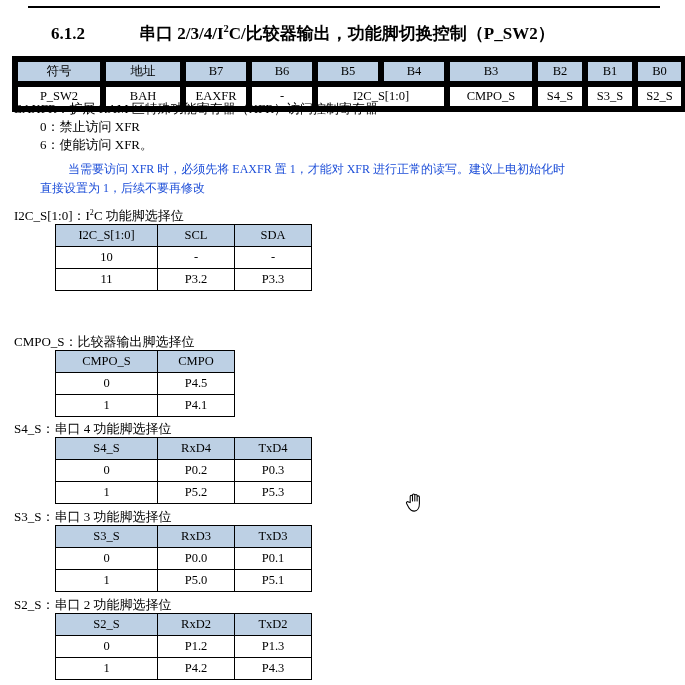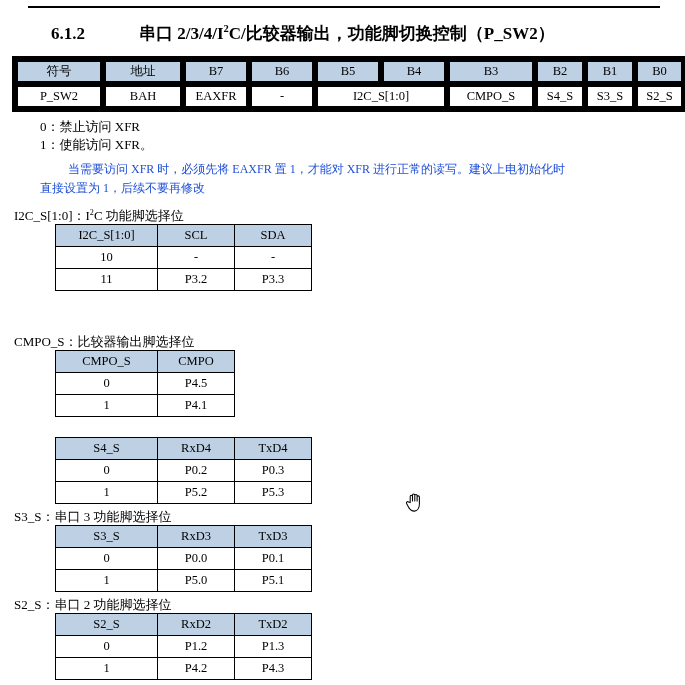--- a/index.html
+++ b/index.html
@@ -172,22 +172,23 @@
       <td>-</td>
       <td colspan="2">I2C_S[1:0]</td>
       <td>CMPO_S</td>
       <td>S4_S</td>
       <td>S3_S</td>
       <td>S2_S</td>
     </tr>
   </tbody>
     </table>
 
+  <div class="tline" style="left:14px; top:100px;">EAXFR：扩展 RAM 区特殊功能寄存器（XFR）访问控制寄存器</div>
   <div class="tline indent1" style="left:40px; top:118px;">0：禁止访问 XFR</div>
-  <div class="tline indent1" style="left:40px; top:136px;">1：使能访问 XFR。</div>
+  <div class="tline indent1" style="left:40px; top:136px;">6：使能访问 XFR。</div>
 
   <div class="warn" style="left:68px; top:160px;">当需要访问 XFR 时，必须先将 EAXFR 置 1，才能对 XFR 进行正常的读写。建议上电初始化时</div>
   <div class="warn" style="left:40px; top:179px;">直接设置为 1，后续不要再修改</div>
 
   <div class="tline" style="left:14px; top:207px;"><span>I2C_S[1:0]：I</span><sup>2</sup><span>C 功能脚选择位</span></div>
   <table class="sub-table" style="left:55px; top:224px; width:256px;">
     <colgroup>
         <col style="width:102px">
         <col style="width:77px">
         <col style="width:77px">
@@ -226,20 +227,21 @@
       <td>0</td>
       <td>P4.5</td>
     </tr>
     <tr>
       <td>1</td>
       <td>P4.1</td>
     </tr>
   </tbody>
     </table>
 
+  <div class="tline" style="left:14px; top:420px;">S4_S：串口 4 功能脚选择位</div>
   <table class="sub-table" style="left:55px; top:437px; width:256px;">
     <colgroup>
         <col style="width:102px">
         <col style="width:77px">
         <col style="width:77px">
       </colgroup>
     <tbody>
         <tr class="hdr">
       <td>S4_S</td>
       <td>RxD4</td>

